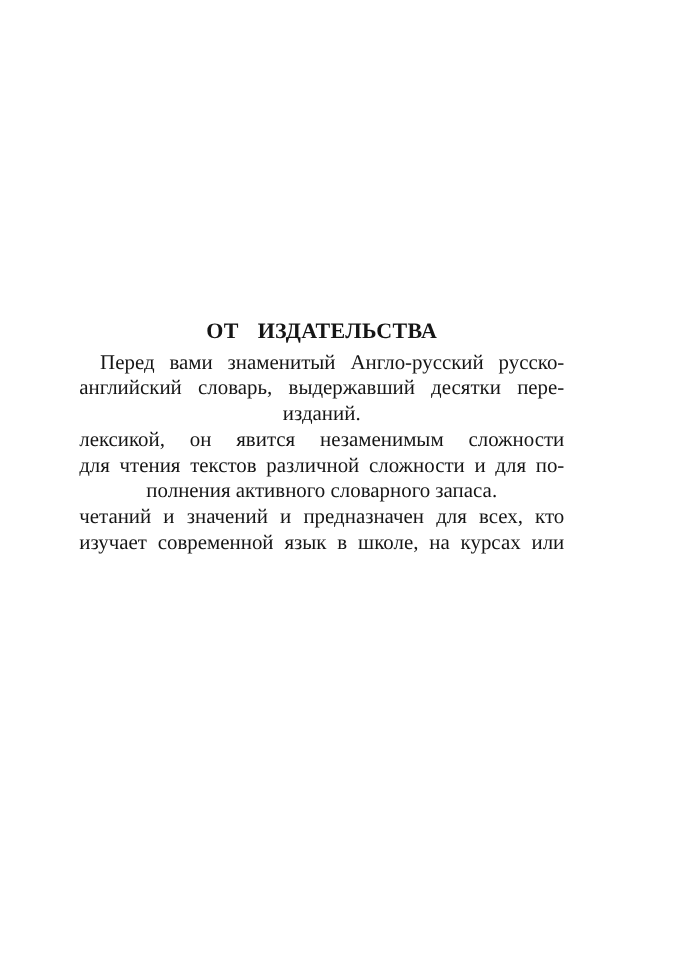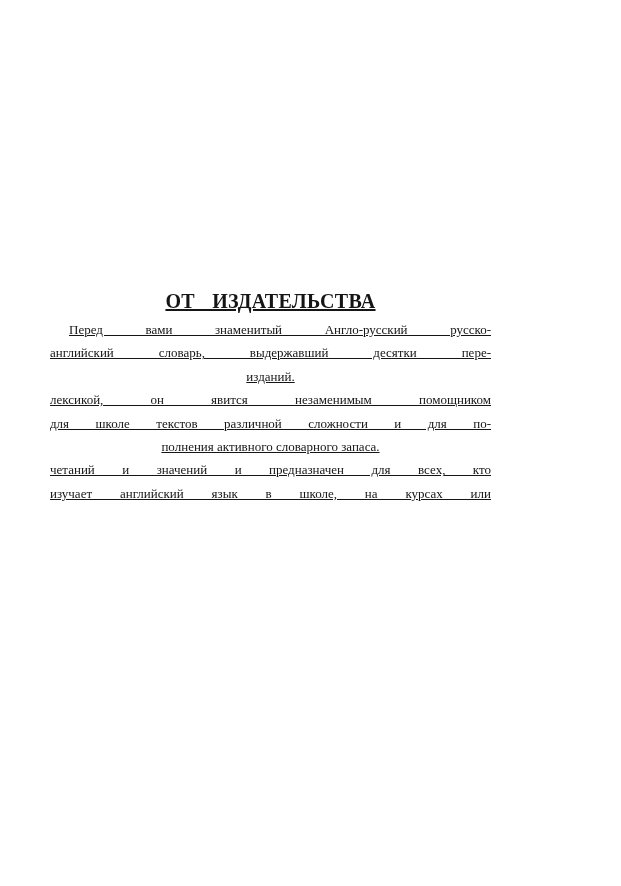--- a/index.html
+++ b/index.html
@@ -12,36 +12,35 @@
     position: relative;
     overflow: hidden;
     font-family: "Liberation Serif", "DejaVu Serif", serif;
   }
   .page {
     position: absolute;
     inset: 0;
   }
   .text-column {
     position: absolute;
-    left: 50px;
+    left: 72px;
     top: 289px;
     width: 441px;
-    text-decoration: underline;
   }
   .heading {
     margin: 0 0 5px 0;
     font-size: 20px;
     line-height: 24px;
     font-weight: bold;
     text-align: center;
     word-spacing: 12px;
     letter-spacing: 0.3px;
   }
   .paragraphs {
-    font-size: 13px;
+    font-size: 19px;
   }
   .para {
     margin: 0;
   }
   .line {
     line-height: 23.4px;
     height: 23.4px;
     overflow: hidden;
     text-align: justify;
   }
@@ -68,23 +67,23 @@
 <div class="page" style="color: rgb(21, 21, 21);">
   <div class="text-column">
     <h1 class="heading">ОТ ИЗДАТЕЛЬСТВА</h1>
     <div class="paragraphs">
         <div class="para">
           <div class="line first">Перед вами знаменитый Англо-русский русско-</div>
           <div class="line">английский словарь, выдержавший десятки пере-</div>
           <div class="line last">изданий.</div>
         </div>
         <div class="para">
-          <div class="line">лексикой, он явится незаменимым помощником</div>
-          <div class="line">для школе текстов различной сложности и для по-</div>
+          <div class="line">лексикой, он явится незаменимым сложности</div>
+          <div class="line">для чтения текстов различной сложности и для по-</div>
           <div class="line last">полнения активного словарного запаса.</div>
         </div>
         <div class="para">
           <div class="line">четаний и значений и предназначен для всех, кто</div>
-          <div class="line">изучает английский язык в школе, на курсах или</div>
+          <div class="line">изучает современной язык в школе, на курсах или</div>
         </div>
       </div>
   </div>
 </div>
 
 </body></html>

